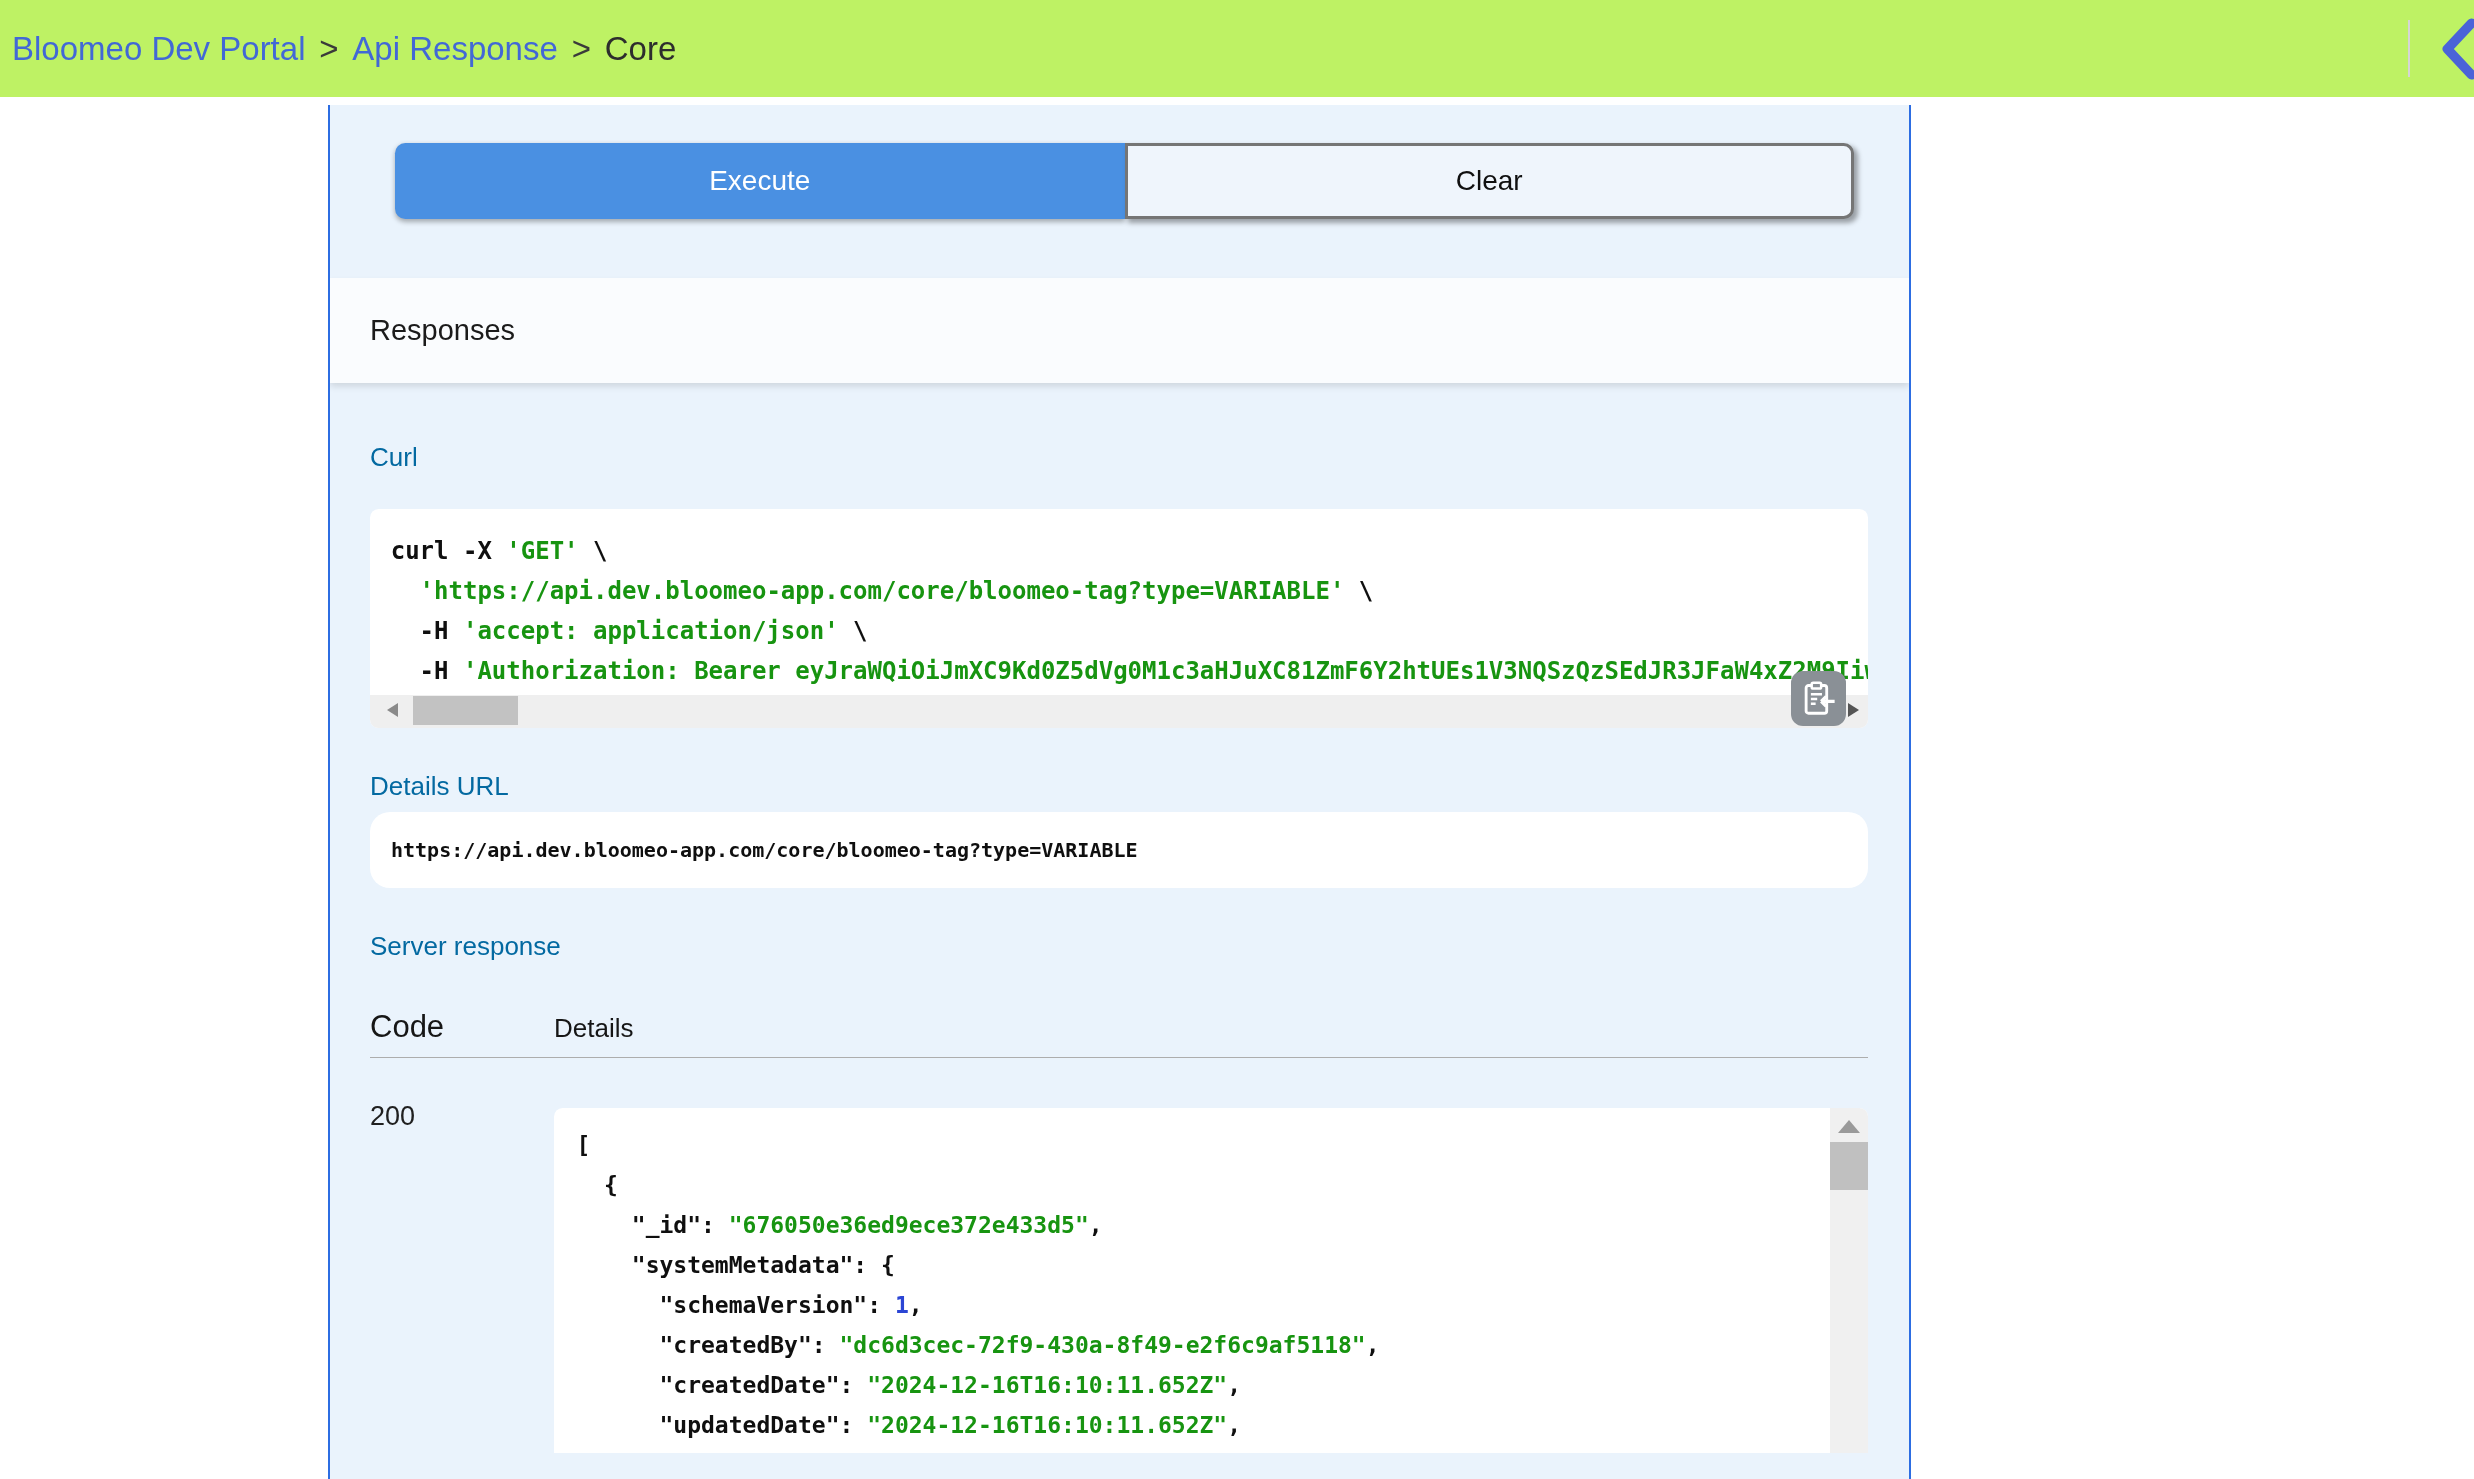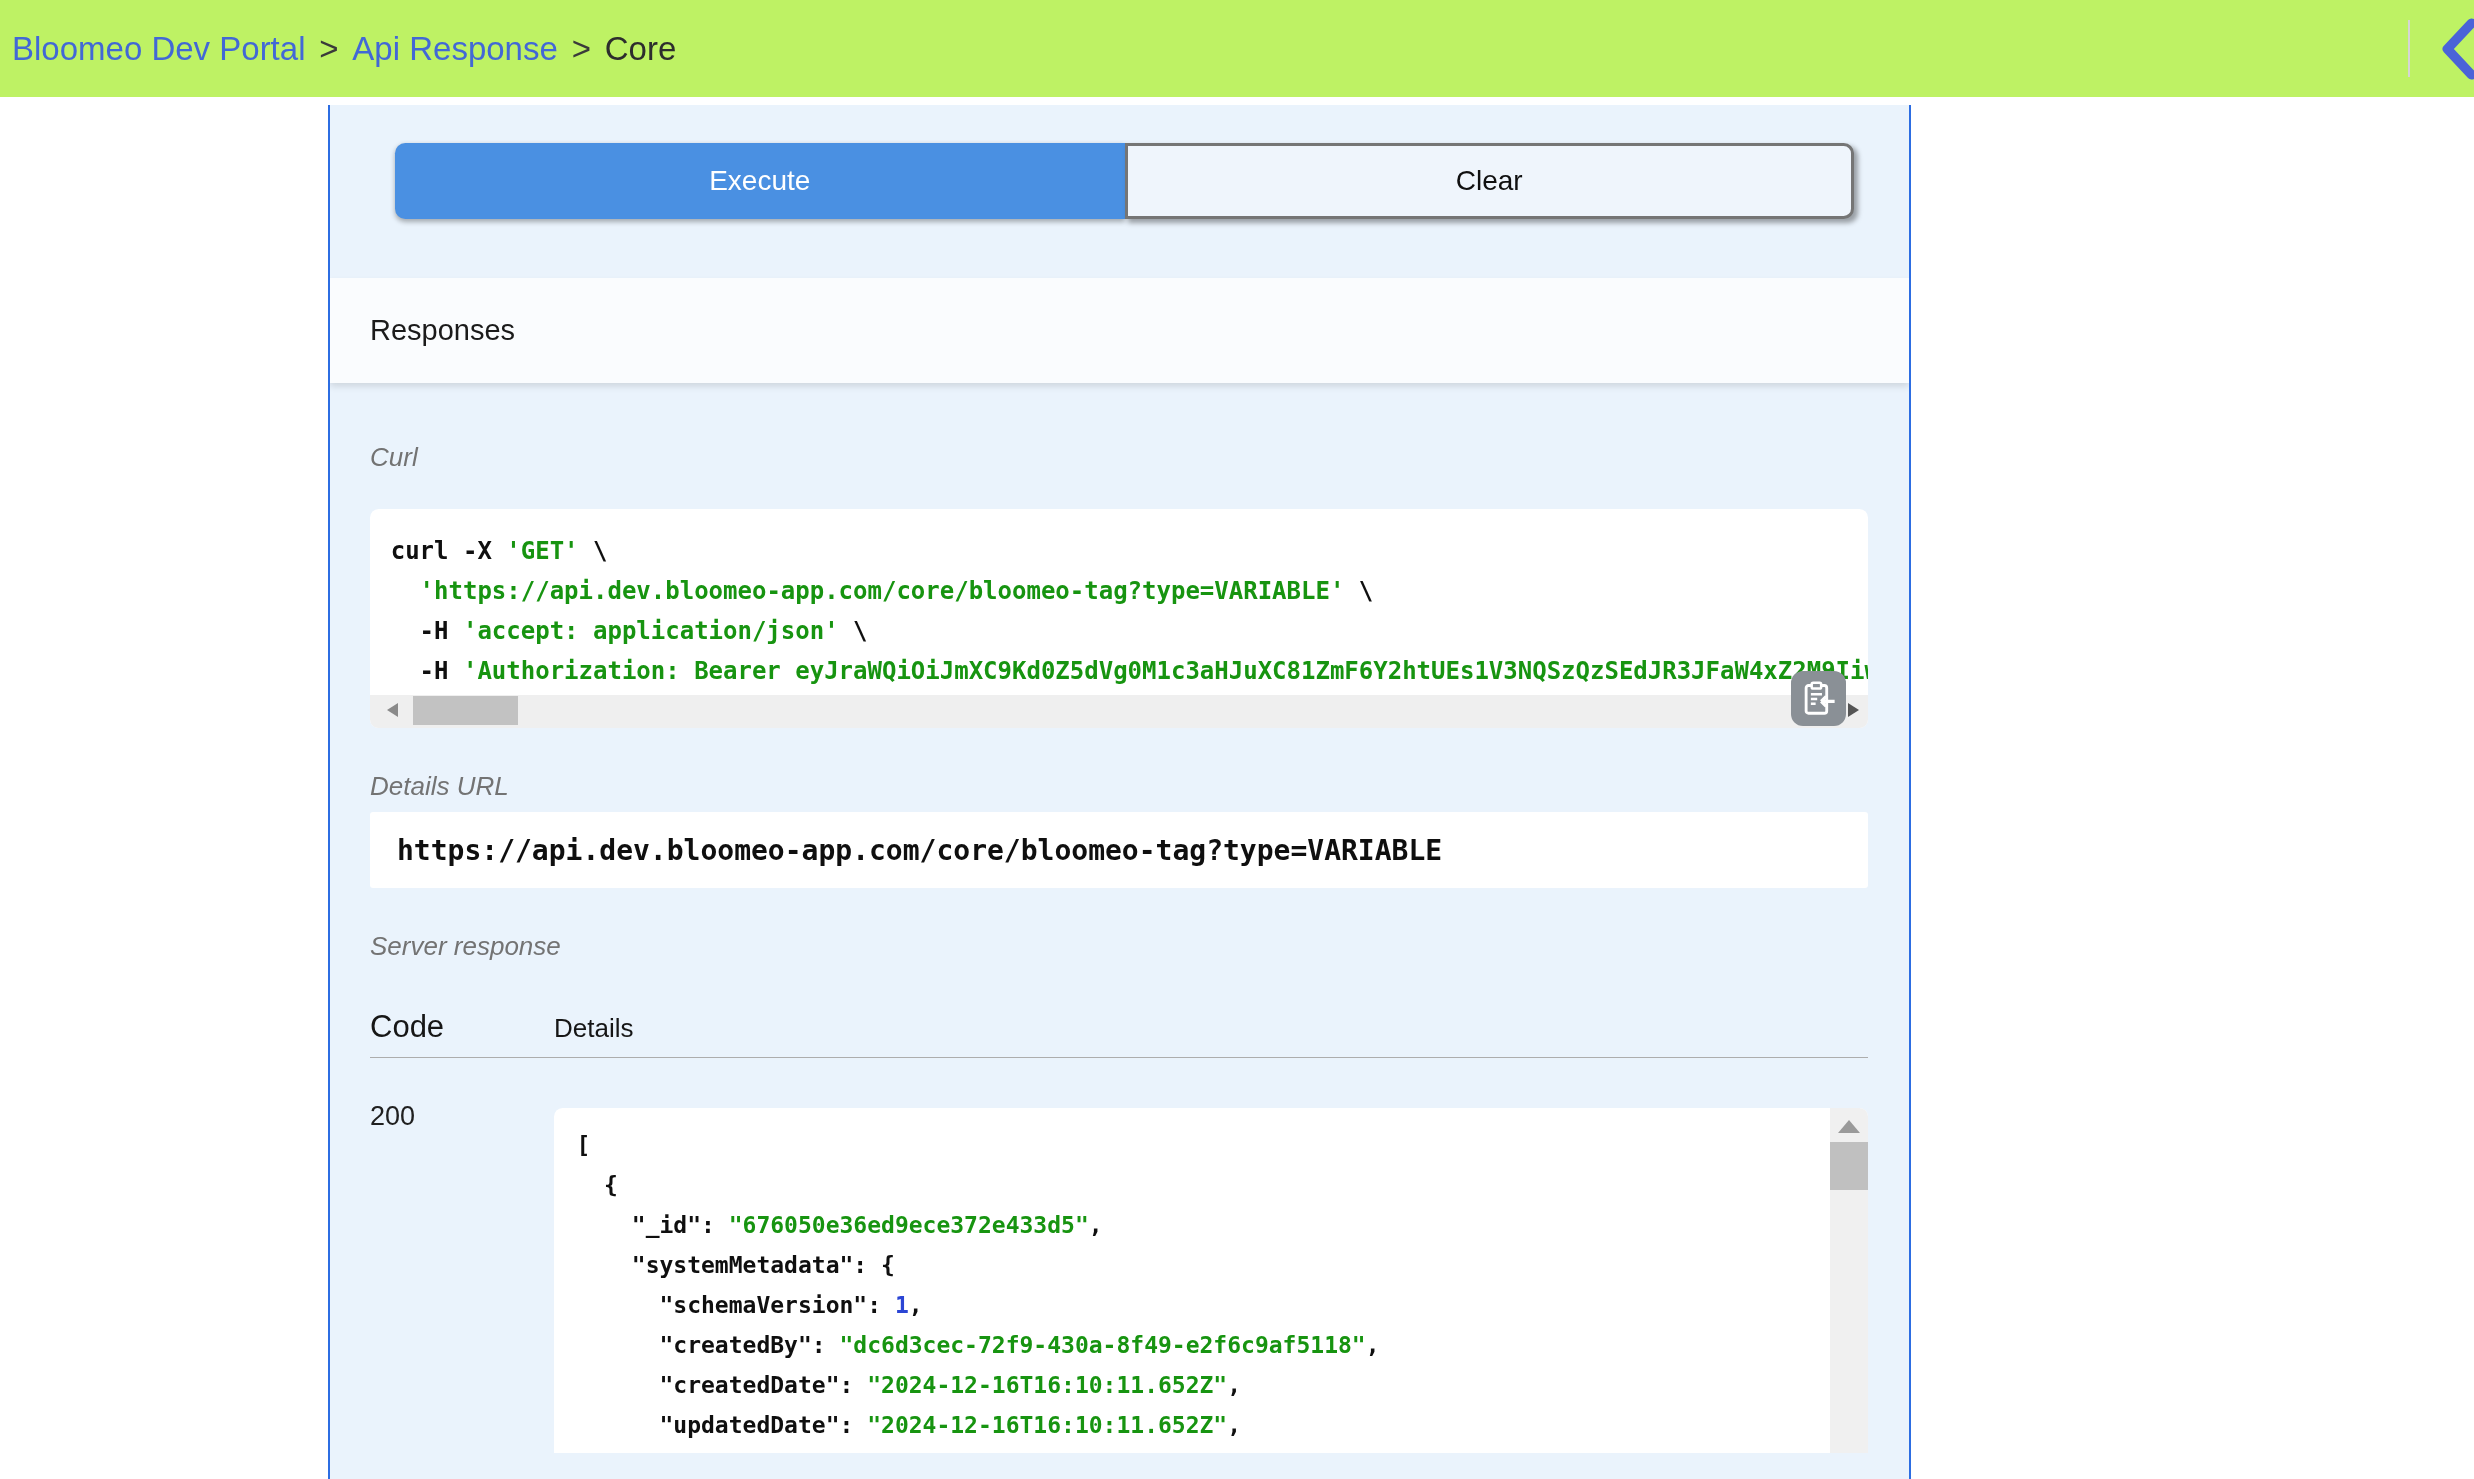--- a/index.html
+++ b/index.html
@@ -76,21 +76,21 @@
   
   .responses-band {
     margin-top: 59px;
     background: #fafcfe;
     padding: 36px 40px;
     box-shadow: 0 4.3px 6.9px rgba(0,0,0,0.12);
   }
   .responses-band h2 { font-size: 29px; font-weight: 500; color: #1b1b1b; }
 
   .section-body { padding: 0 41px 0 40px; }
-  .label { font-size: 26px; color: #737373; font-style: italic; }
+  .label { font-size: 26px; color: #0369a1; }
   .lbl-curl   { margin-top: 59px; }
   .lbl-rurl   { margin-top: 43px; }
   .lbl-server { margin-top: 43px; }
 
   
   .code-block {
     position: relative;
     margin-top: 36px;
     background: #ffffff;
     border-radius: 8.6px;
@@ -141,27 +141,27 @@
     background: #8a9096;
     border: none; border-radius: 12px;
     display: flex; align-items: center; justify-content: center;
     cursor: pointer; z-index: 2;
   }
 
   
   .url-box {
     margin-top: 10.3px;
     background: #ffffff;
-    border-radius: 3px;
+    border-radius: 20px;
     height: 76px;
     display: flex; align-items: center;
-    padding-left: 27px;
+    padding-left: 21px;
     font-family: "DejaVu Sans Mono", monospace;
     font-weight: 700;
-    font-size: 28px;
+    font-size: 20px;
     color: #0f0f0f;
   }
 
   
   .resp-table { margin-top: 47px; }
   .t-head, .t-row { display: grid; grid-template-columns: 184px 1fr; }
   .t-head { align-items: baseline; }
   .th-code { font-size: 31px; color: #161616; }
   .th-details { font-size: 26px; color: #161616; }
   .t-divider { margin-top: 12px; border-top: 1.7px solid #adadad; }

